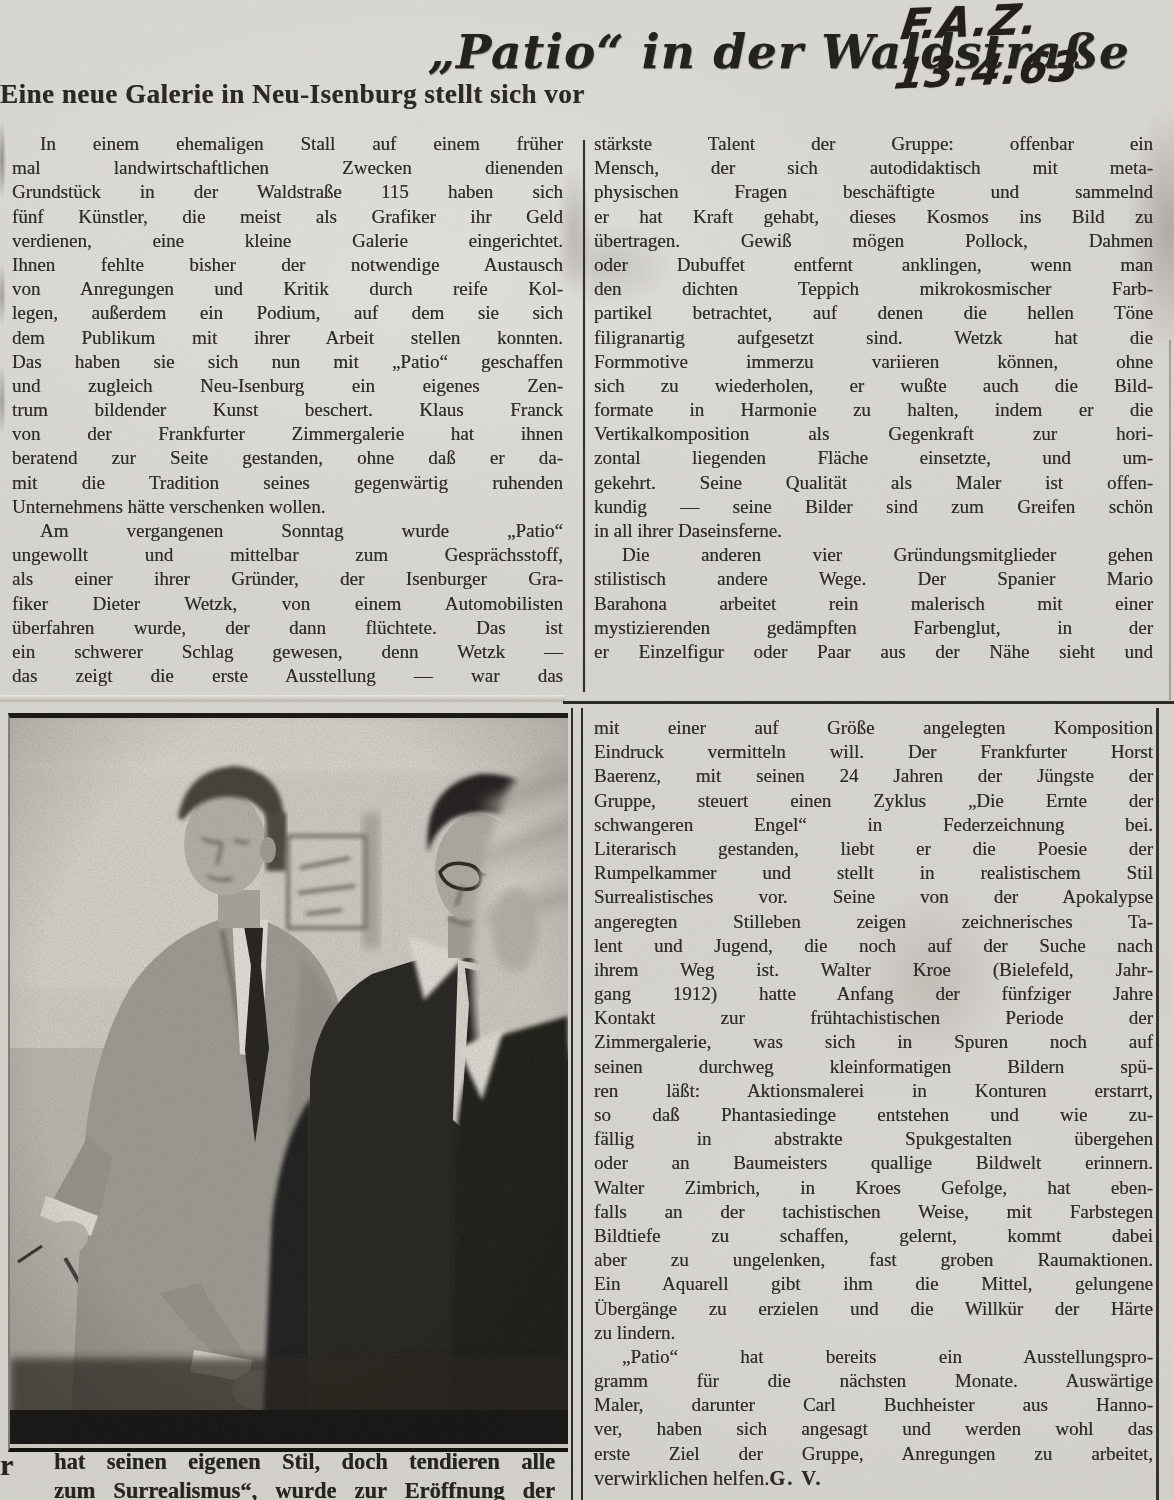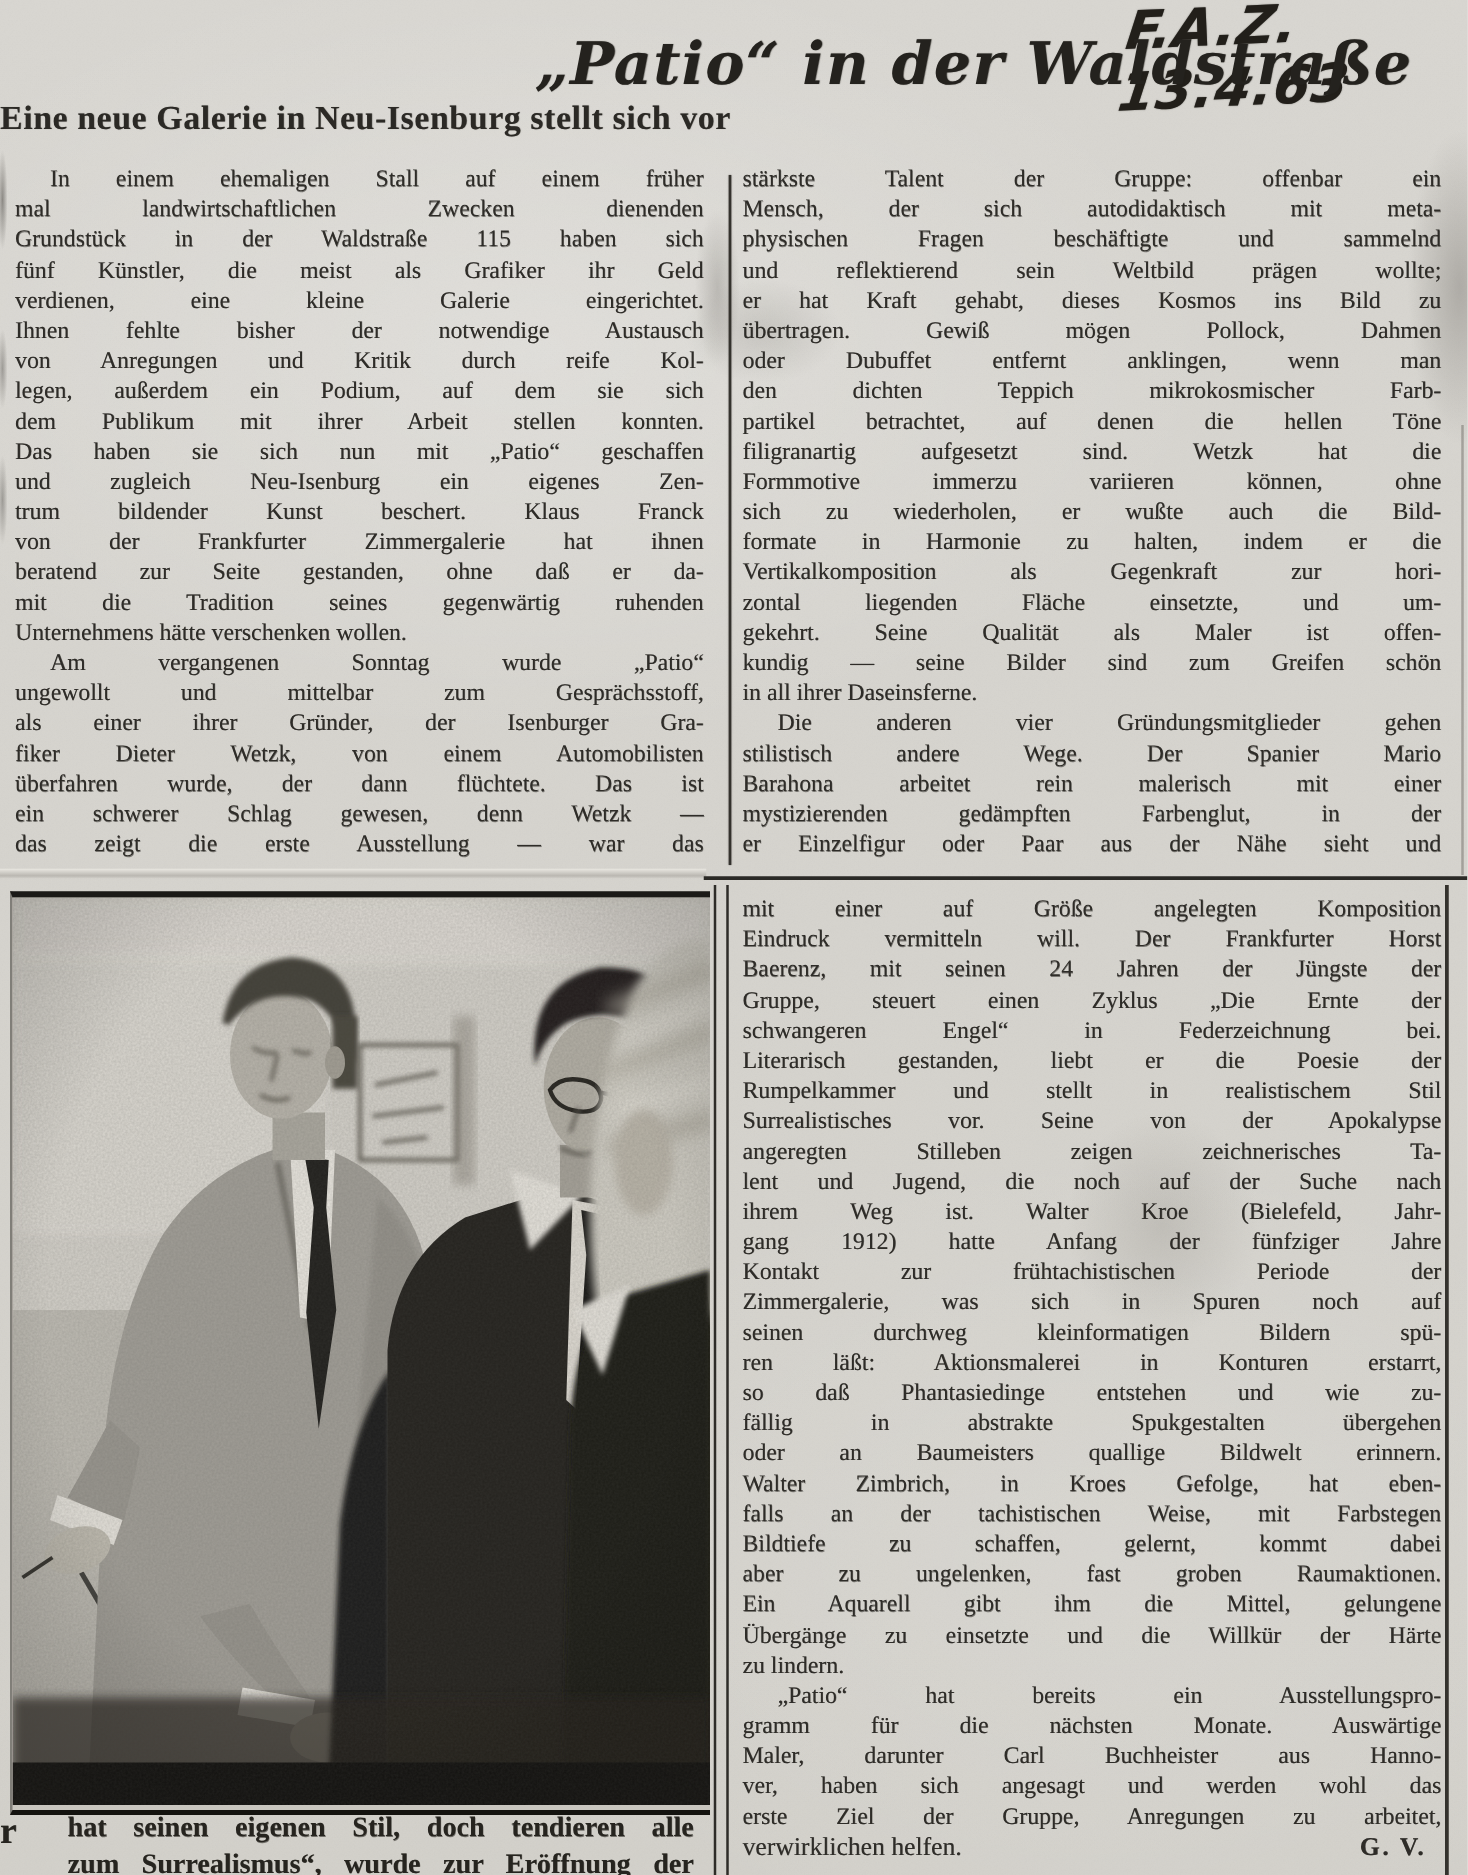--- a/index.html
+++ b/index.html
@@ -49,21 +49,21 @@
     text-shadow:0.35px 0.35px 0.5px rgba(44,42,38,.55);
   }
   .col .tl{display:block;text-align:justify;text-align-last:justify;height:24.2px;overflow:visible;white-space:normal;}
   .col .tl.end{text-align-last:left;}
   .col .tl.indent{text-indent:28px;}
   .top-left{left:12px;top:132px;width:551px;}
   .top-right{left:594px;top:132px;width:559px;}
   .bottom-right{left:594px;top:716px;width:559px;}
   .closing{
     position:absolute;left:594px;top:1466px;width:559px;
-    display:flex;justify-content:space-between;align-items:baseline;
+    display:flex;justify-content:flex-start;align-items:baseline;
     color:#2e2c28;font-size:20.5px;line-height:24.2px;
     text-shadow:0.35px 0.35px 0.5px rgba(44,42,38,.55);
   }
   .closing .sig{font-weight:bold;letter-spacing:2px;padding-right:12px;}
   
   .vrule{position:absolute;background:#34322d;}
   .rule-columns{left:583px;top:140px;width:2px;height:552px;box-shadow:0 0 1px rgba(40,38,34,.8);}
   .rule-right-edge{left:1156px;top:708px;width:3px;height:792px;}
   .rule-right-faint{left:1169px;top:340px;width:2px;height:360px;background:rgba(70,66,60,.35);}
   .photo-edge{
@@ -137,21 +137,20 @@
       <div class="tl">das zeigt die erste Ausstellung — war das</div>
     </div>
 
   <div class="vrule rule-columns"></div>
 
   <div class="col top-right">
 
   <div class="tl">stärkste Talent der Gruppe: offenbar ein</div>
       <div class="tl">Mensch, der sich autodidaktisch mit meta-</div>
       <div class="tl">physischen Fragen beschäftigte und sammelnd</div>
-      <div class="tl">und reflektierend sein Weltbild prägen wollte;</div>
       <div class="tl">er hat Kraft gehabt, dieses Kosmos ins Bild zu</div>
       <div class="tl">übertragen. Gewiß mögen Pollock, Dahmen</div>
       <div class="tl">oder Dubuffet entfernt anklingen, wenn man</div>
       <div class="tl">den dichten Teppich mikrokosmischer Farb-</div>
       <div class="tl">partikel betrachtet, auf denen die hellen Töne</div>
       <div class="tl">filigranartig aufgesetzt sind. Wetzk hat die</div>
       <div class="tl">Formmotive immerzu variieren können, ohne</div>
       <div class="tl">sich zu wiederholen, er wußte auch die Bild-</div>
       <div class="tl">formate in Harmonie zu halten, indem er die</div>
       <div class="tl">Vertikalkomposition als Gegenkraft zur hori-</div>
@@ -294,21 +293,21 @@
       <div class="tl">seinen durchweg kleinformatigen Bildern spü-</div>
       <div class="tl">ren läßt: Aktionsmalerei in Konturen erstarrt,</div>
       <div class="tl">so daß Phantasiedinge entstehen und wie zu-</div>
       <div class="tl">fällig in abstrakte Spukgestalten übergehen</div>
       <div class="tl">oder an Baumeisters quallige Bildwelt erinnern.</div>
       <div class="tl">Walter Zimbrich, in Kroes Gefolge, hat eben-</div>
       <div class="tl">falls an der tachistischen Weise, mit Farbstegen</div>
       <div class="tl">Bildtiefe zu schaffen, gelernt, kommt dabei</div>
       <div class="tl">aber zu ungelenken, fast groben Raumaktionen.</div>
       <div class="tl">Ein Aquarell gibt ihm die Mittel, gelungene</div>
-      <div class="tl">Übergänge zu einsetzte und die Willkür der Härte</div>
+      <div class="tl">Übergänge zu erzielen und die Willkür der Härte</div>
       <div class="tl end">zu lindern.</div>
       <div class="tl indent">„Patio“ hat bereits ein Ausstellungspro-</div>
       <div class="tl">gramm für die nächsten Monate. Auswärtige</div>
       <div class="tl">Maler, darunter Carl Buchheister aus Hanno-</div>
       <div class="tl">ver, haben sich angesagt und werden wohl das</div>
       <div class="tl">erste Ziel der Gruppe, Anregungen zu arbeitet,</div>
     </div>
 
   <div class="closing">
     <span>verwirklichen helfen.</span>

